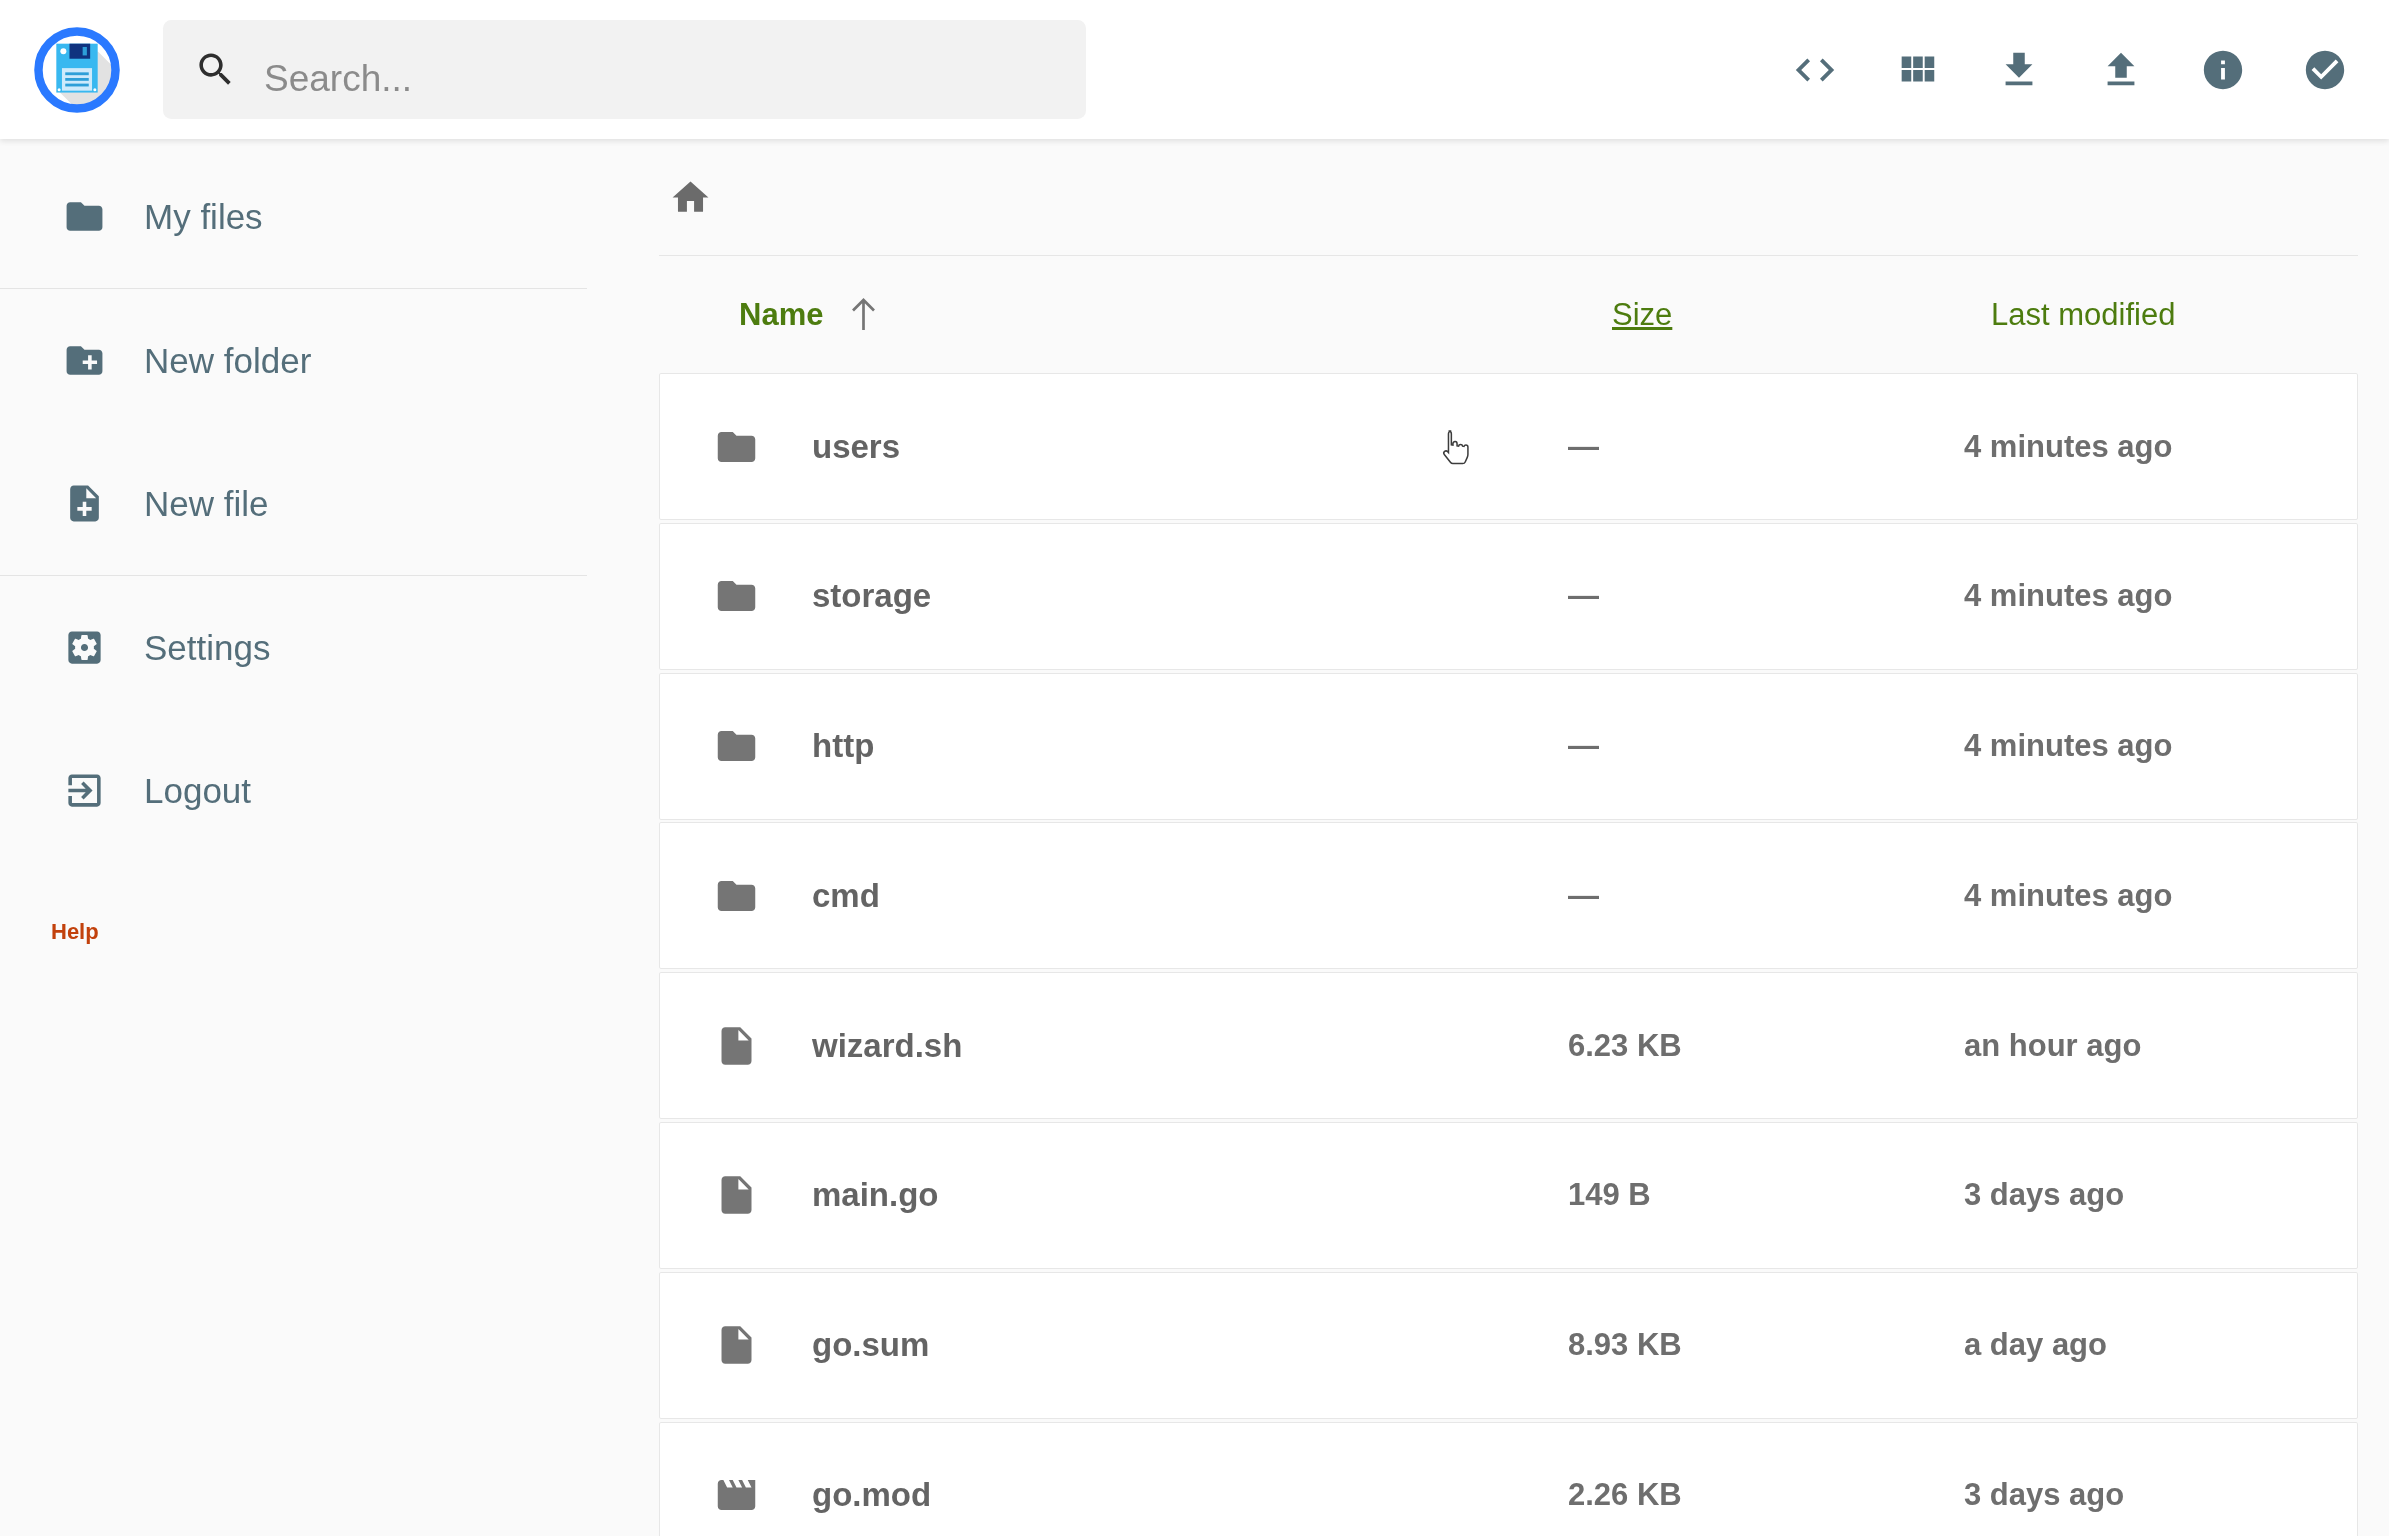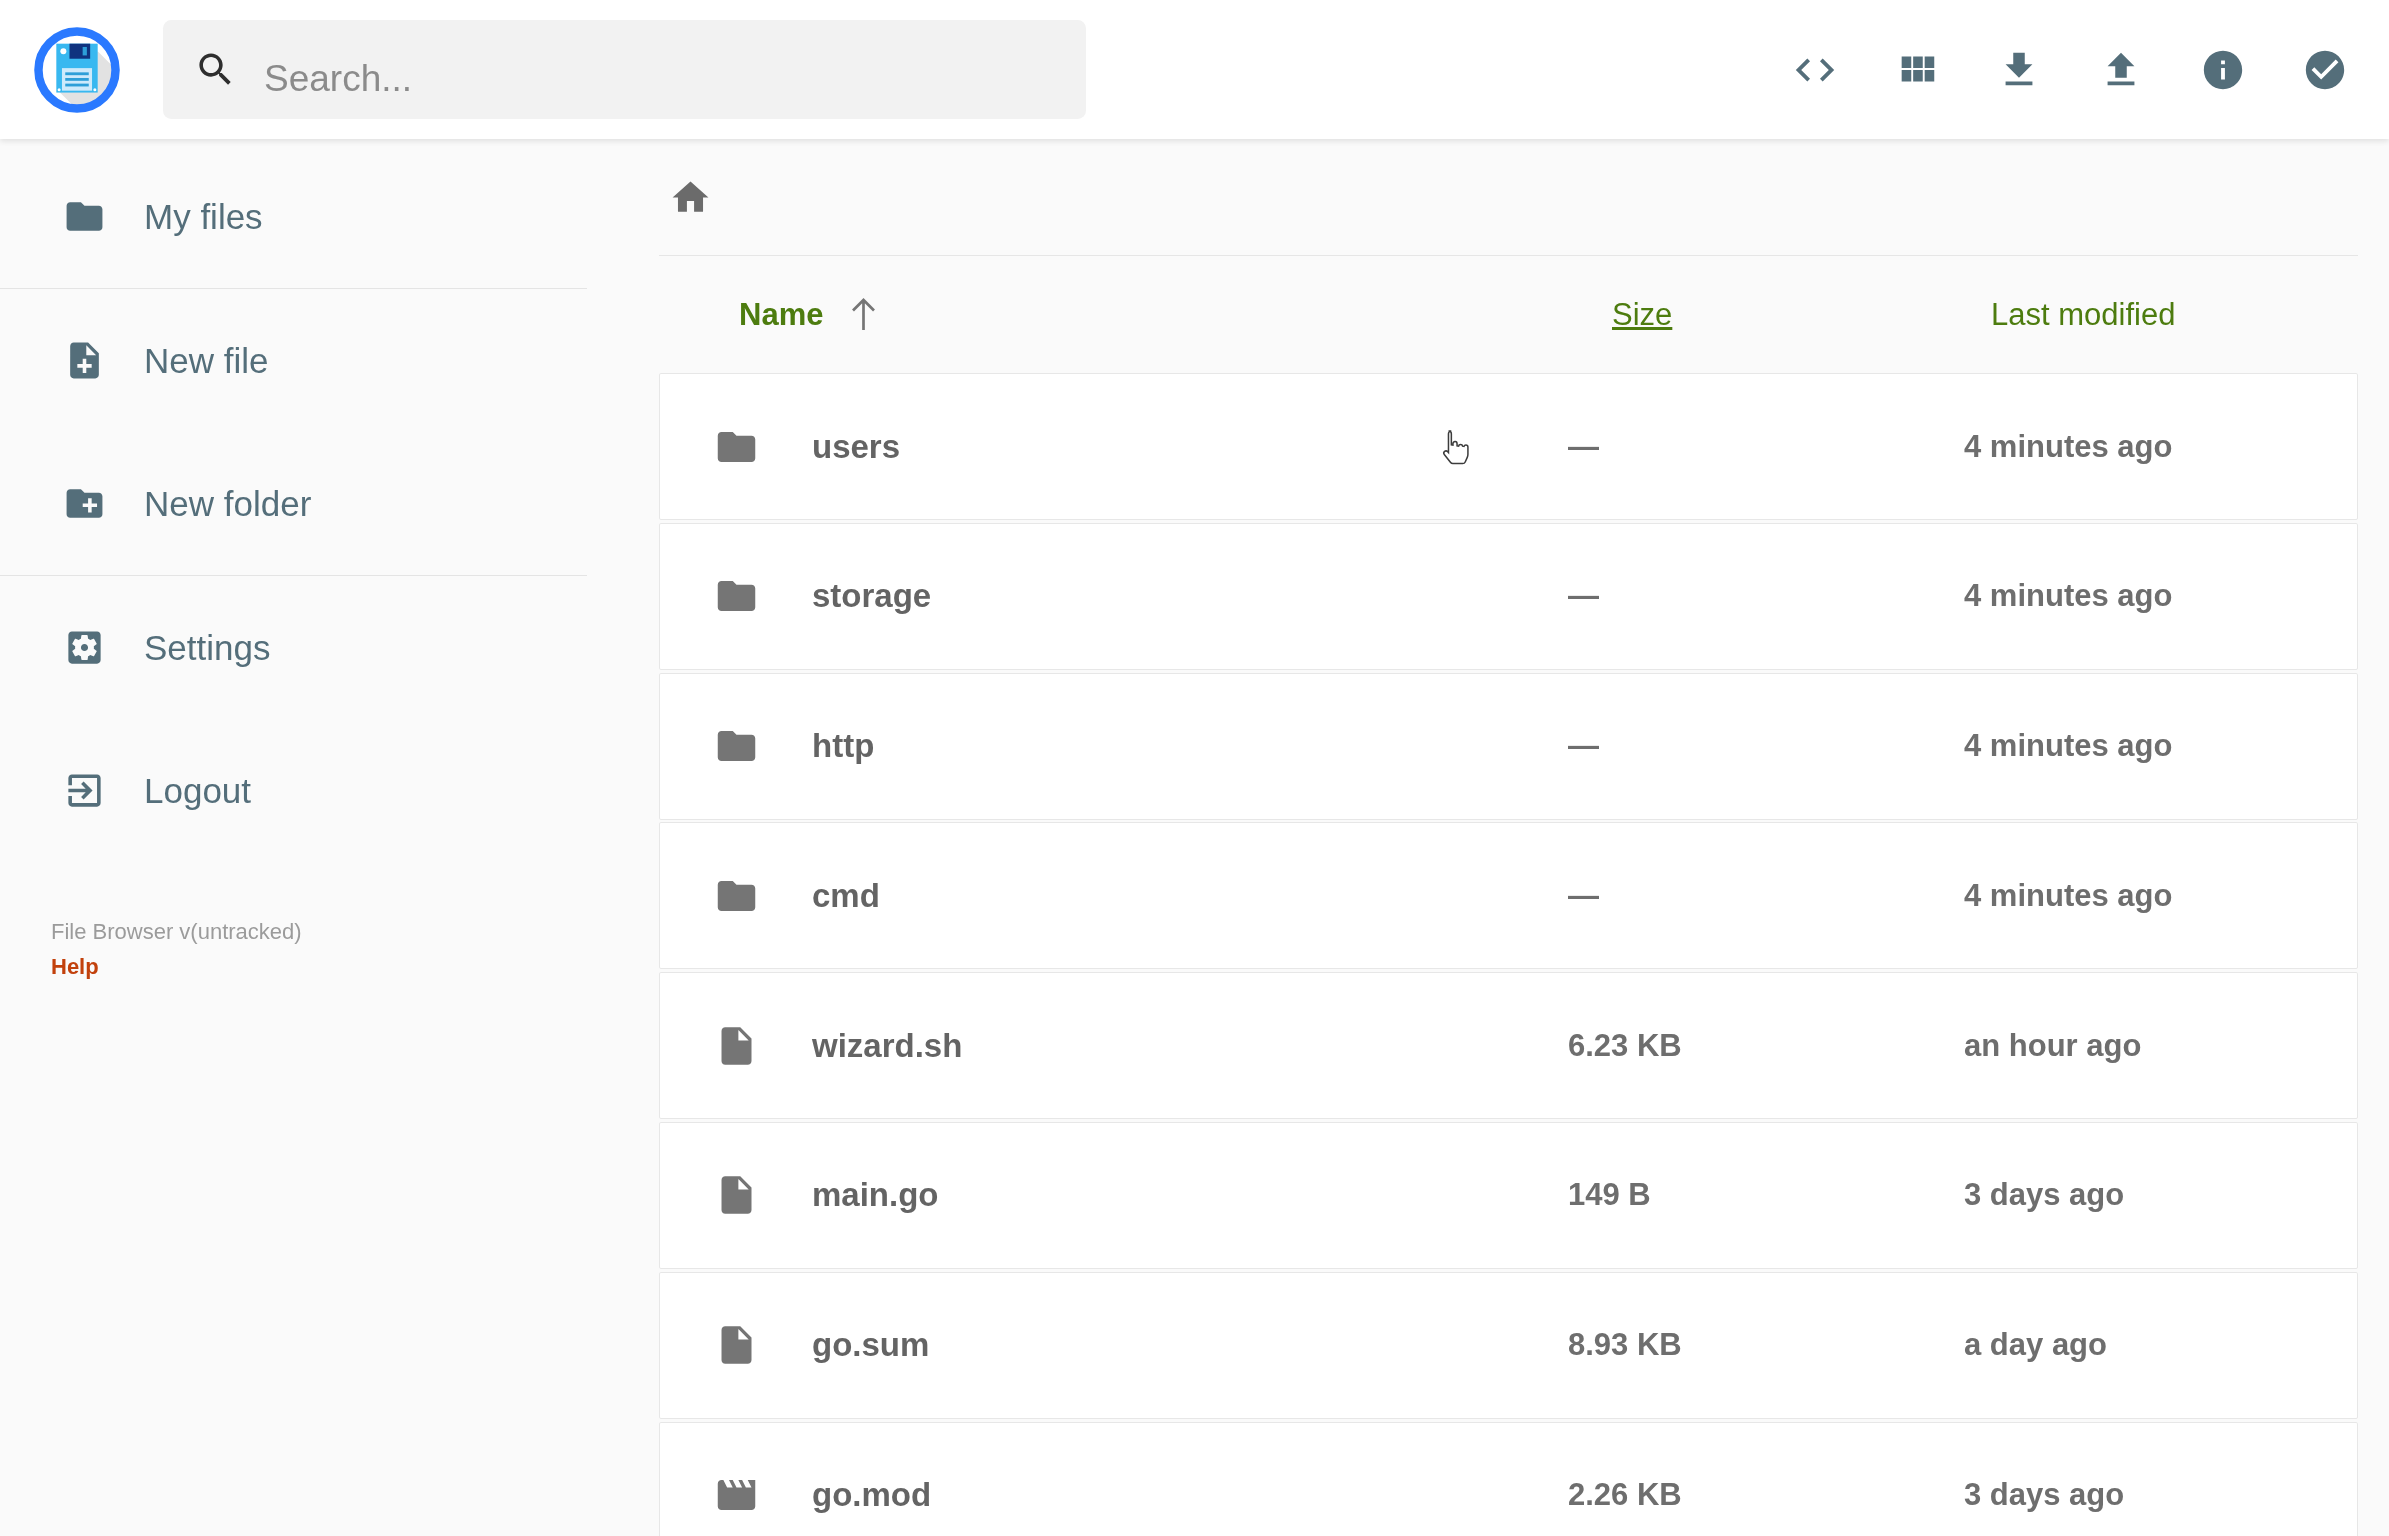--- a/index.html
+++ b/index.html
@@ -149,45 +149,44 @@
   <aside class="sidebar">
     <div class="side-item">
       <svg viewBox="0 0 24 24">
           <path d="M10 4H4c-1.1 0-1.99.9-1.99 2L2 18c0 1.1.9 2 2 2h16c1.1 0 2-.9 2-2V8c0-1.1-.9-2-2-2h-8l-2-2z"></path>
         </svg>
       <span>My files</span>
     </div>
     <div class="side-divider"></div>
     <div class="side-item">
       <svg viewBox="0 0 24 24">
+          <path d="M20 6h-8l-2-2H4c-1.1 0-1.99.9-1.99 2L2 18c0 1.1.9 2 2 2h16c1.1 0 2-.9 2-2V8c0-1.1-.9-2-2-2zm-1 8h-3v3h-2v-3h-3v-2h3V9h2v3h3v2z"></path>
+        </svg>
+      <span>New folder</span>
+    </div>
+    <div class="side-item">
+      <svg viewBox="0 0 24 24">
           <path d="M14 2H6c-1.1 0-1.99.9-1.99 2L4 20c0 1.1.89 2 1.99 2H18c1.1 0 2-.9 2-2V8l-6-6zm2 14h-3v3h-2v-3H8v-2h3v-3h2v3h3v2zm-3-7V3.5L18.5 9H13z"></path>
         </svg>
       <span>New file</span>
     </div>
-    <div class="side-item">
-      <svg viewBox="0 0 24 24">
-          <path d="M20 6h-8l-2-2H4c-1.1 0-1.99.9-1.99 2L2 18c0 1.1.9 2 2 2h16c1.1 0 2-.9 2-2V8c0-1.1-.9-2-2-2zm-1 8h-3v3h-2v-3h-3v-2h3V9h2v3h3v2z"></path>
-        </svg>
-      <span>New folder</span>
-    </div>
     <div class="side-divider"></div>
     <div class="side-item">
       <svg viewBox="0 0 24 24">
           <path d="M12 10c-1.1 0-2 .9-2 2s.9 2 2 2 2-.9 2-2-.9-2-2-2zm7-7H5c-1.1 0-2 .9-2 2v14c0 1.1.9 2 2 2h14c1.1 0 2-.9 2-2V5c0-1.1-.9-2-2-2zm-1.75 9c0 .23-.02.46-.05.68l1.48 1.16c.13.11.17.3.08.45l-1.4 2.42c-.09.15-.27.21-.43.15l-1.74-.7c-.36.28-.76.51-1.18.69l-.26 1.85c-.03.17-.18.3-.35.3h-2.8c-.17 0-.32-.13-.35-.29l-.26-1.85c-.43-.18-.82-.41-1.18-.69l-1.74.7c-.16.06-.34 0-.43-.15l-1.4-2.42c-.09-.15-.05-.34.08-.45l1.48-1.16c-.03-.23-.05-.46-.05-.69 0-.23.02-.46.05-.68l-1.48-1.16c-.13-.11-.17-.3-.08-.45l1.4-2.42c.09-.15.27-.21.43-.15l1.74.7c.36-.28.76-.51 1.18-.69l.26-1.85c.03-.17.18-.3.35-.3h2.8c.17 0 .32.13.35.29l.26 1.85c.43.18.82.41 1.18.69l1.74-.7c.16-.06.34 0 .43.15l1.4 2.42c.09.15.05.34-.08.45l-1.48 1.16c.03.23.05.46.05.69z"></path>
         </svg>
       <span>Settings</span>
     </div>
     <div class="side-item">
       <svg viewBox="0 0 24 24">
           <path d="M10.09 15.59 11.5 17l5-5-5-5-1.41 1.41L12.67 11H3v2h9.67l-2.58 2.59zM19 3H5c-1.11 0-2 .9-2 2v4h2V5h14v14H5v-4H3v4c0 1.1.89 2 2 2h14c1.1 0 2-.9 2-2V5c0-1.1-.9-2-2-2z"></path>
         </svg>
       <span>Logout</span>
     </div>
     <div class="side-footer">
-      <div>File Browser v(untracked)</div>
       <a>Help</a>
     </div>
   </aside>
 
   <main class="main">
     <div class="breadcrumb-row">
       <button class="home-btn">
         <svg viewBox="0 0 24 24">
             <path d="M10 20v-6h4v6h5v-8h3L12 3 2 12h3v8z"></path>
           </svg>

